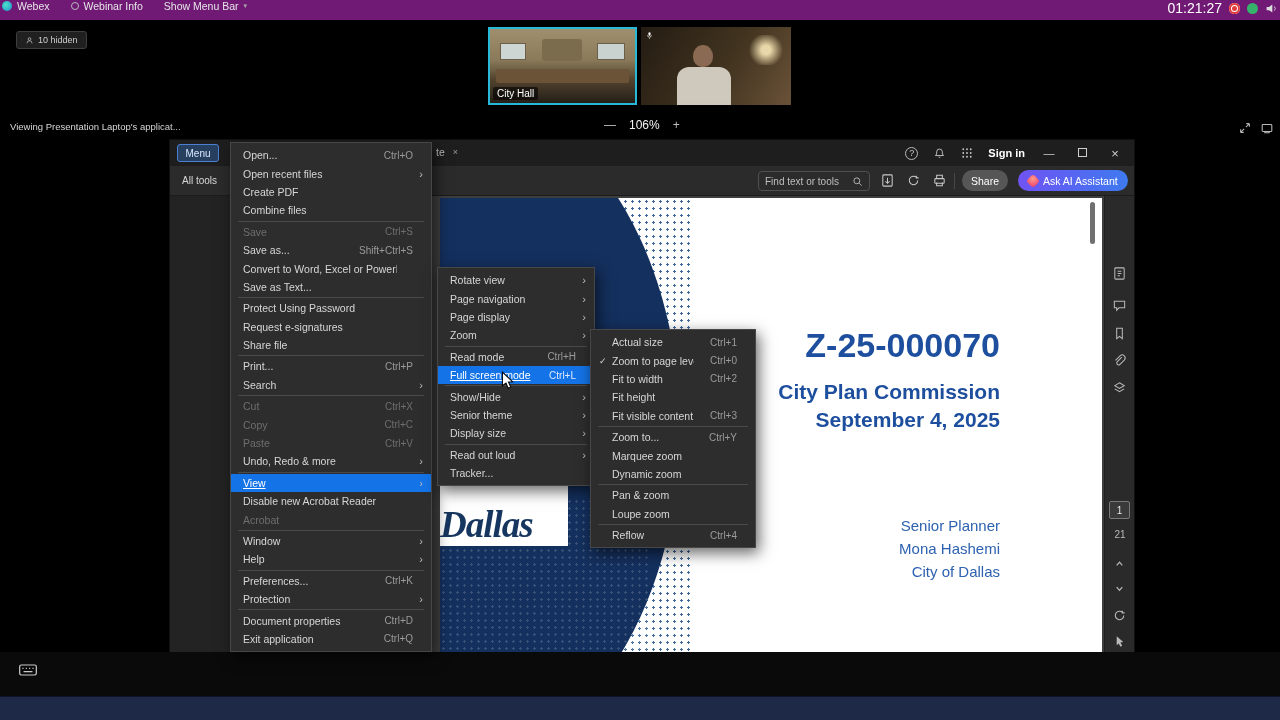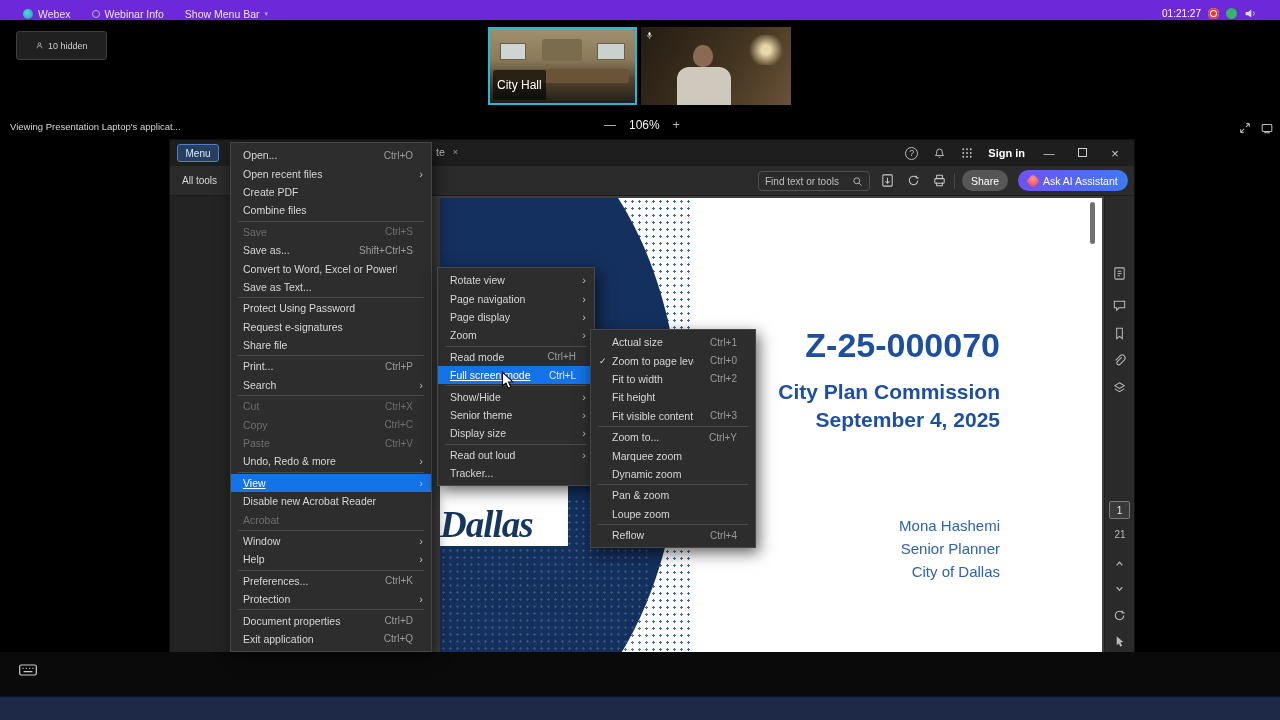--- a/index.html
+++ b/index.html
@@ -3,30 +3,30 @@
 <meta charset="utf-8">
 <style>
   *{box-sizing:border-box;margin:0;padding:0}
   html,body{width:1280px;height:720px;overflow:hidden}
   body{background:#000;font-family:"Liberation Sans",sans-serif;color:#ddd;position:relative}
   .abs{position:absolute}
   svg{display:block}
   .ico{display:inline-flex;align-items:center;justify-content:center}
 
   
-  .topbar{position:absolute;left:0;top:0;width:1280px;height:20px;background:#6d28d9;display:flex;align-items:flex-end;justify-content:space-between;padding:0 23px;font-size:10.5px;color:#e6e6e6}
+  .topbar{position:absolute;left:0;top:0;width:1280px;height:20px;background:#701a75;display:flex;align-items:flex-start;justify-content:space-between;padding:0 2px;font-size:10.5px;color:#e6e6e6}
   .topbar .grp{display:flex;align-items:center;gap:7px}
   .topbar .mitem{display:flex;align-items:center;gap:5px;margin-right:14px}
   .dot-badge{width:11px;height:11px;border-radius:50%;display:inline-block}
 
-  .hidden-pill{position:absolute;left:16px;top:31px;height:29px;display:flex;align-items:center;gap:4px;background:#202020;border:1px solid #3e3e3e;border-radius:3px;padding:0 18px;font-size:9px;color:#cfcfcf}
+  .hidden-pill{position:absolute;left:16px;top:31px;height:18px;display:flex;align-items:center;gap:4px;background:#202020;border:1px solid #3e3e3e;border-radius:3px;padding:0 8px;font-size:9px;color:#cfcfcf}
 
   
   .thumb{position:absolute;top:27px;height:78px;overflow:hidden;background:#222}
-  .thumb .label{position:absolute;left:3px;bottom:3px;background:rgba(0,0,0,.6);color:#fff;font-size:12px;padding:8px 4px;border-radius:2px}
+  .thumb .label{position:absolute;left:3px;bottom:3px;background:rgba(0,0,0,.6);color:#fff;font-size:10px;padding:1px 4px;border-radius:2px}
 
   .viewing{position:absolute;left:10px;top:121px;font-size:9.5px;color:#d8d8d8}
   .zoomctl{position:absolute;left:604px;top:118px;display:flex;align-items:center;gap:13px;color:#cfcfcf}
   .zoomctl .zbtn{font-size:12px;color:#c9c9c9;cursor:default}
   .zoomctl .zlvl{font-size:12px;color:#fff}
 
   
   .win{position:absolute;left:170px;top:140px;width:964px;height:512px;background:#c2410c;box-shadow:0 0 0 1px #111,0 10px 34px rgba(0,0,0,.65)}
   .titlebar{position:absolute;left:0;top:0;width:964px;height:26px;background:#1e1e1e;display:flex;align-items:center}
   .menu-btn{position:absolute;left:7px;top:4px;width:42px;height:18px;background:#27405f;border:1px solid #4a7fd4;border-radius:3px;color:#d8e6ff;font-size:10px;display:flex;align-items:center;justify-content:center}
@@ -106,21 +106,21 @@
           <span style="width:8px;height:8px;border-radius:50%;border:1px solid #bbb"></span>
         </span>
       <span>Webinar Info</span>
     </span>
     <span class="mitem">
       <span>Show Menu Bar</span>
       <span style="font-size:7px;color:#aaa">▾</span>
     </span>
   </div>
   <div class="grp">
-    <span style="font-size:10px;color:#fff">01:21:27</span>
+    <span style="font-size:14px;color:#fff">01:21:27</span>
     <span class="dot-badge" style="background:#e03a3a;box-shadow:inset 0 0 0 2px #e03a3a,inset 0 0 0 3px #fff"></span>
     <span class="dot-badge" style="background:#35b36a"></span>
     <span class="ico">
       <svg width="13" height="13" viewBox="0 0 16 16">
           <path d="M2 6h3l4-3v10l-4-3H2z" fill="#ddd"></path>
           <path d="M11.5 5.5a3.6 3.6 0 0 1 0 5" stroke="#ddd" stroke-width="1.1" fill="none"></path>
         </svg>
     </span>
   </div>
 </div>
@@ -254,22 +254,22 @@
     <div class="dots"></div>
     <div class="navy"></div>
     <div class="navy-dots"></div>
     <div class="logo-plate">
       <span>Dallas</span>
     </div>
     <div class="case-no">Z-25-000070</div>
     <div class="slide-t1">City Plan Commission</div>
     <div class="slide-t2">September 4, 2025</div>
     <div class="credits">
+      <div>Senior Planner</div>
       <div>Mona Hashemi</div>
-      <div>Senior Planner</div>
       <div>City of Dallas</div>
     </div>
   </div>
 
   <div class="scrollthumb"></div>
 
   <div class="rail">
     <span class="ricon ico" style="top:70px">
       <svg width="15" height="15" viewBox="0 0 16 16" stroke="#b9b9b9" stroke-width="1.1" fill="none">
           <rect x="3" y="2" width="10" height="12" rx="1"></rect>

